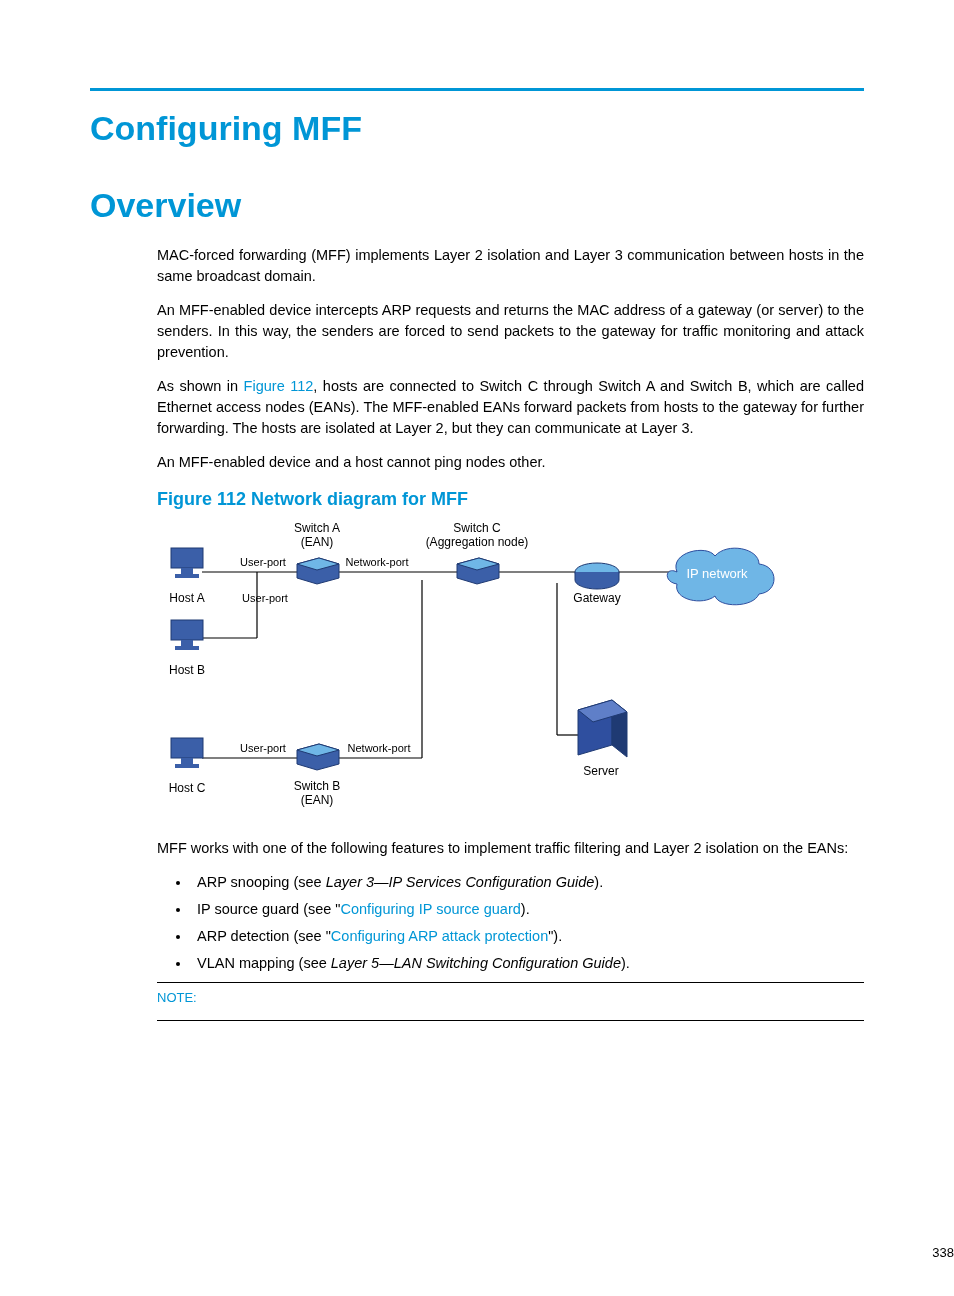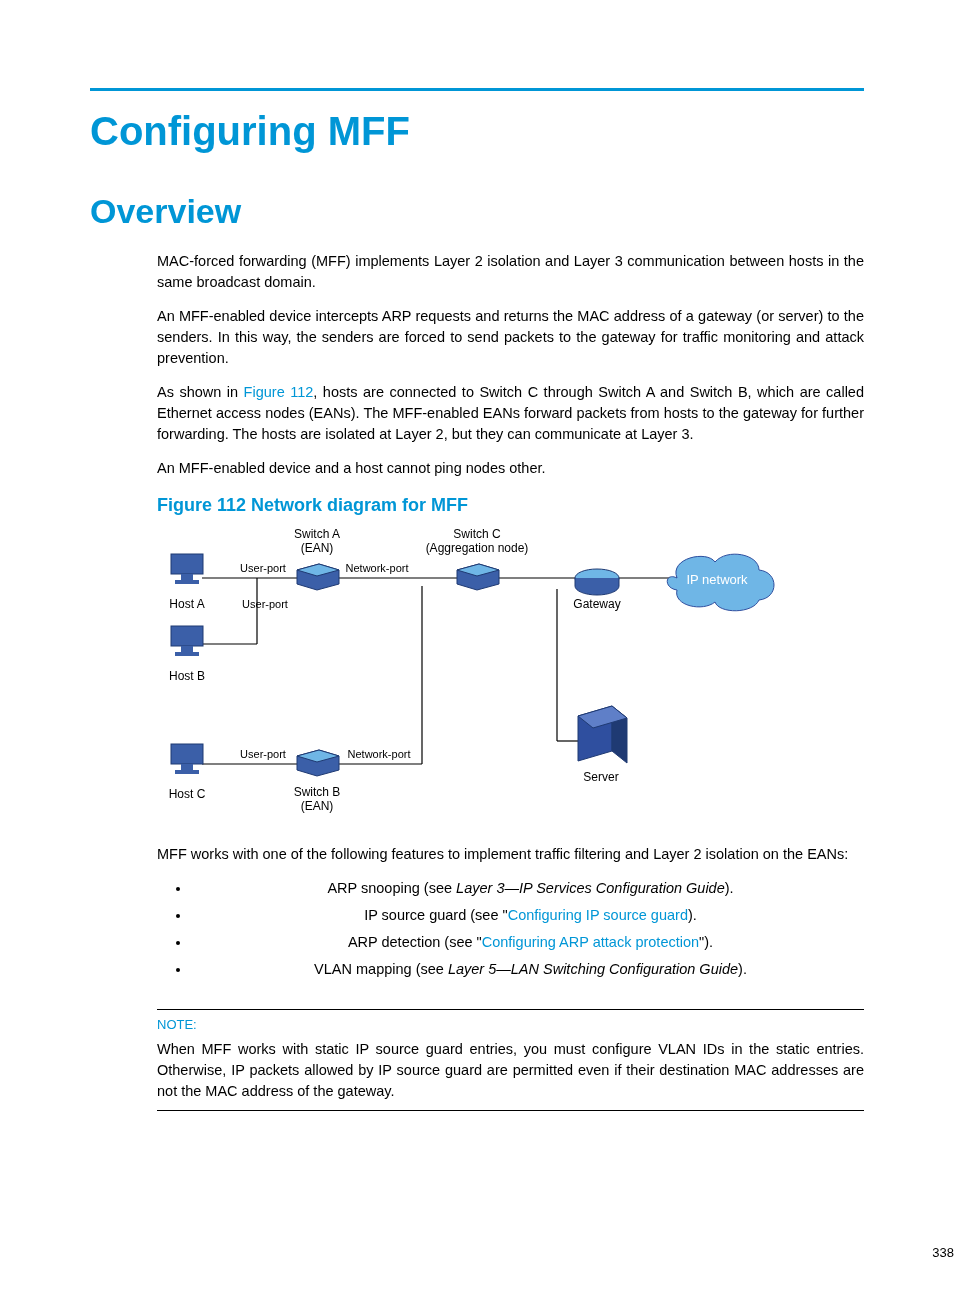--- a/index.html
+++ b/index.html
@@ -15,21 +15,21 @@
     margin: 0 auto;
     padding: 88px 90px 40px 90px;
     box-sizing: border-box;
     position: relative;
   }
   .hr-top {
     border-top: 3px solid #0096d6;
     margin-bottom: 18px;
   }
   h1.chapter {
-    font-size: 40px;
+    font-size: 34px;
     color: #0096d6;
     font-weight: bold;
     margin: 0 0 38px 0;
   }
   h1.section {
     font-size: 34px;
     color: #0096d6;
     font-weight: bold;
     margin: 28px 0 20px 0;
   }
@@ -50,22 +50,21 @@
     font-weight: bold;
     font-size: 18px;
     margin: 4px 0 8px 0;
   }
   .diagram {
     margin: 0 0 12px 0;
   }
   ul.bullets {
     list-style: disc;
     padding-left: 34px;
-    margin: 0 0 29px 0;
-    text-align: center;
+    margin: 0 0 8px 0;
   }
   ul.bullets li {
     margin: 6px 0;
     padding-left: 6px;
   }
   .note-box {
     border-top: 1px solid #000;
     border-bottom: 1px solid #000;
     padding: 6px 0 8px 0;
     margin-top: 8px;
@@ -205,18 +204,17 @@
       <li>
         <span>ARP detection (see "</span><span class="link">Configuring ARP attack protection</span><span>").</span>
       </li>
       <li>
         <span>VLAN mapping (see </span><i>Layer 5—LAN Switching Configuration Guide</i><span>).</span>
       </li>
     </ul>
 
     <div class="note-box">
       <div class="note-label">NOTE:</div>
-      <p>When MFF works with static IP source guard entries, you must configure VLAN IDs in the static entries. Otherwise, IP packets allowed by IP source guard are permitted even if their destination MAC addresses are not the MAC address of the gateway.</p>
     </div>
   </div>
 
   <div class="pagenum">338</div>
 </div>
 
 </body></html>

